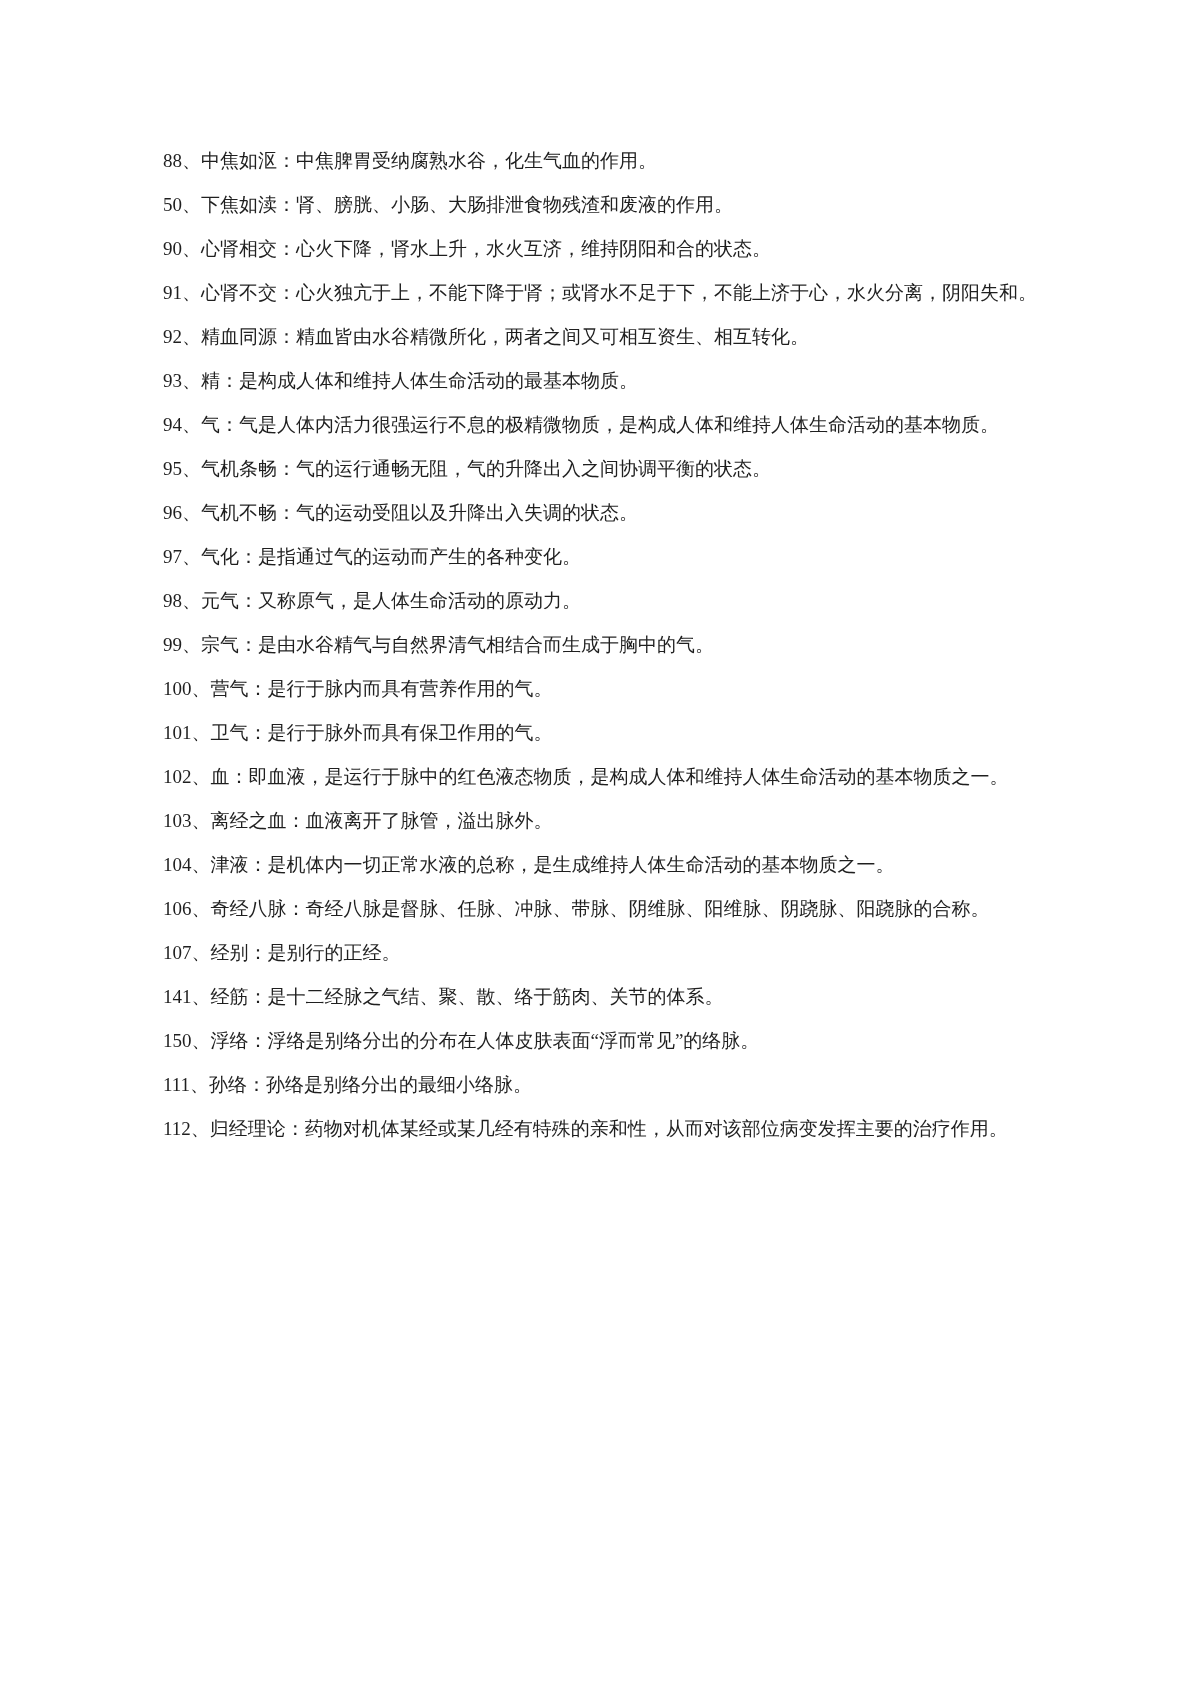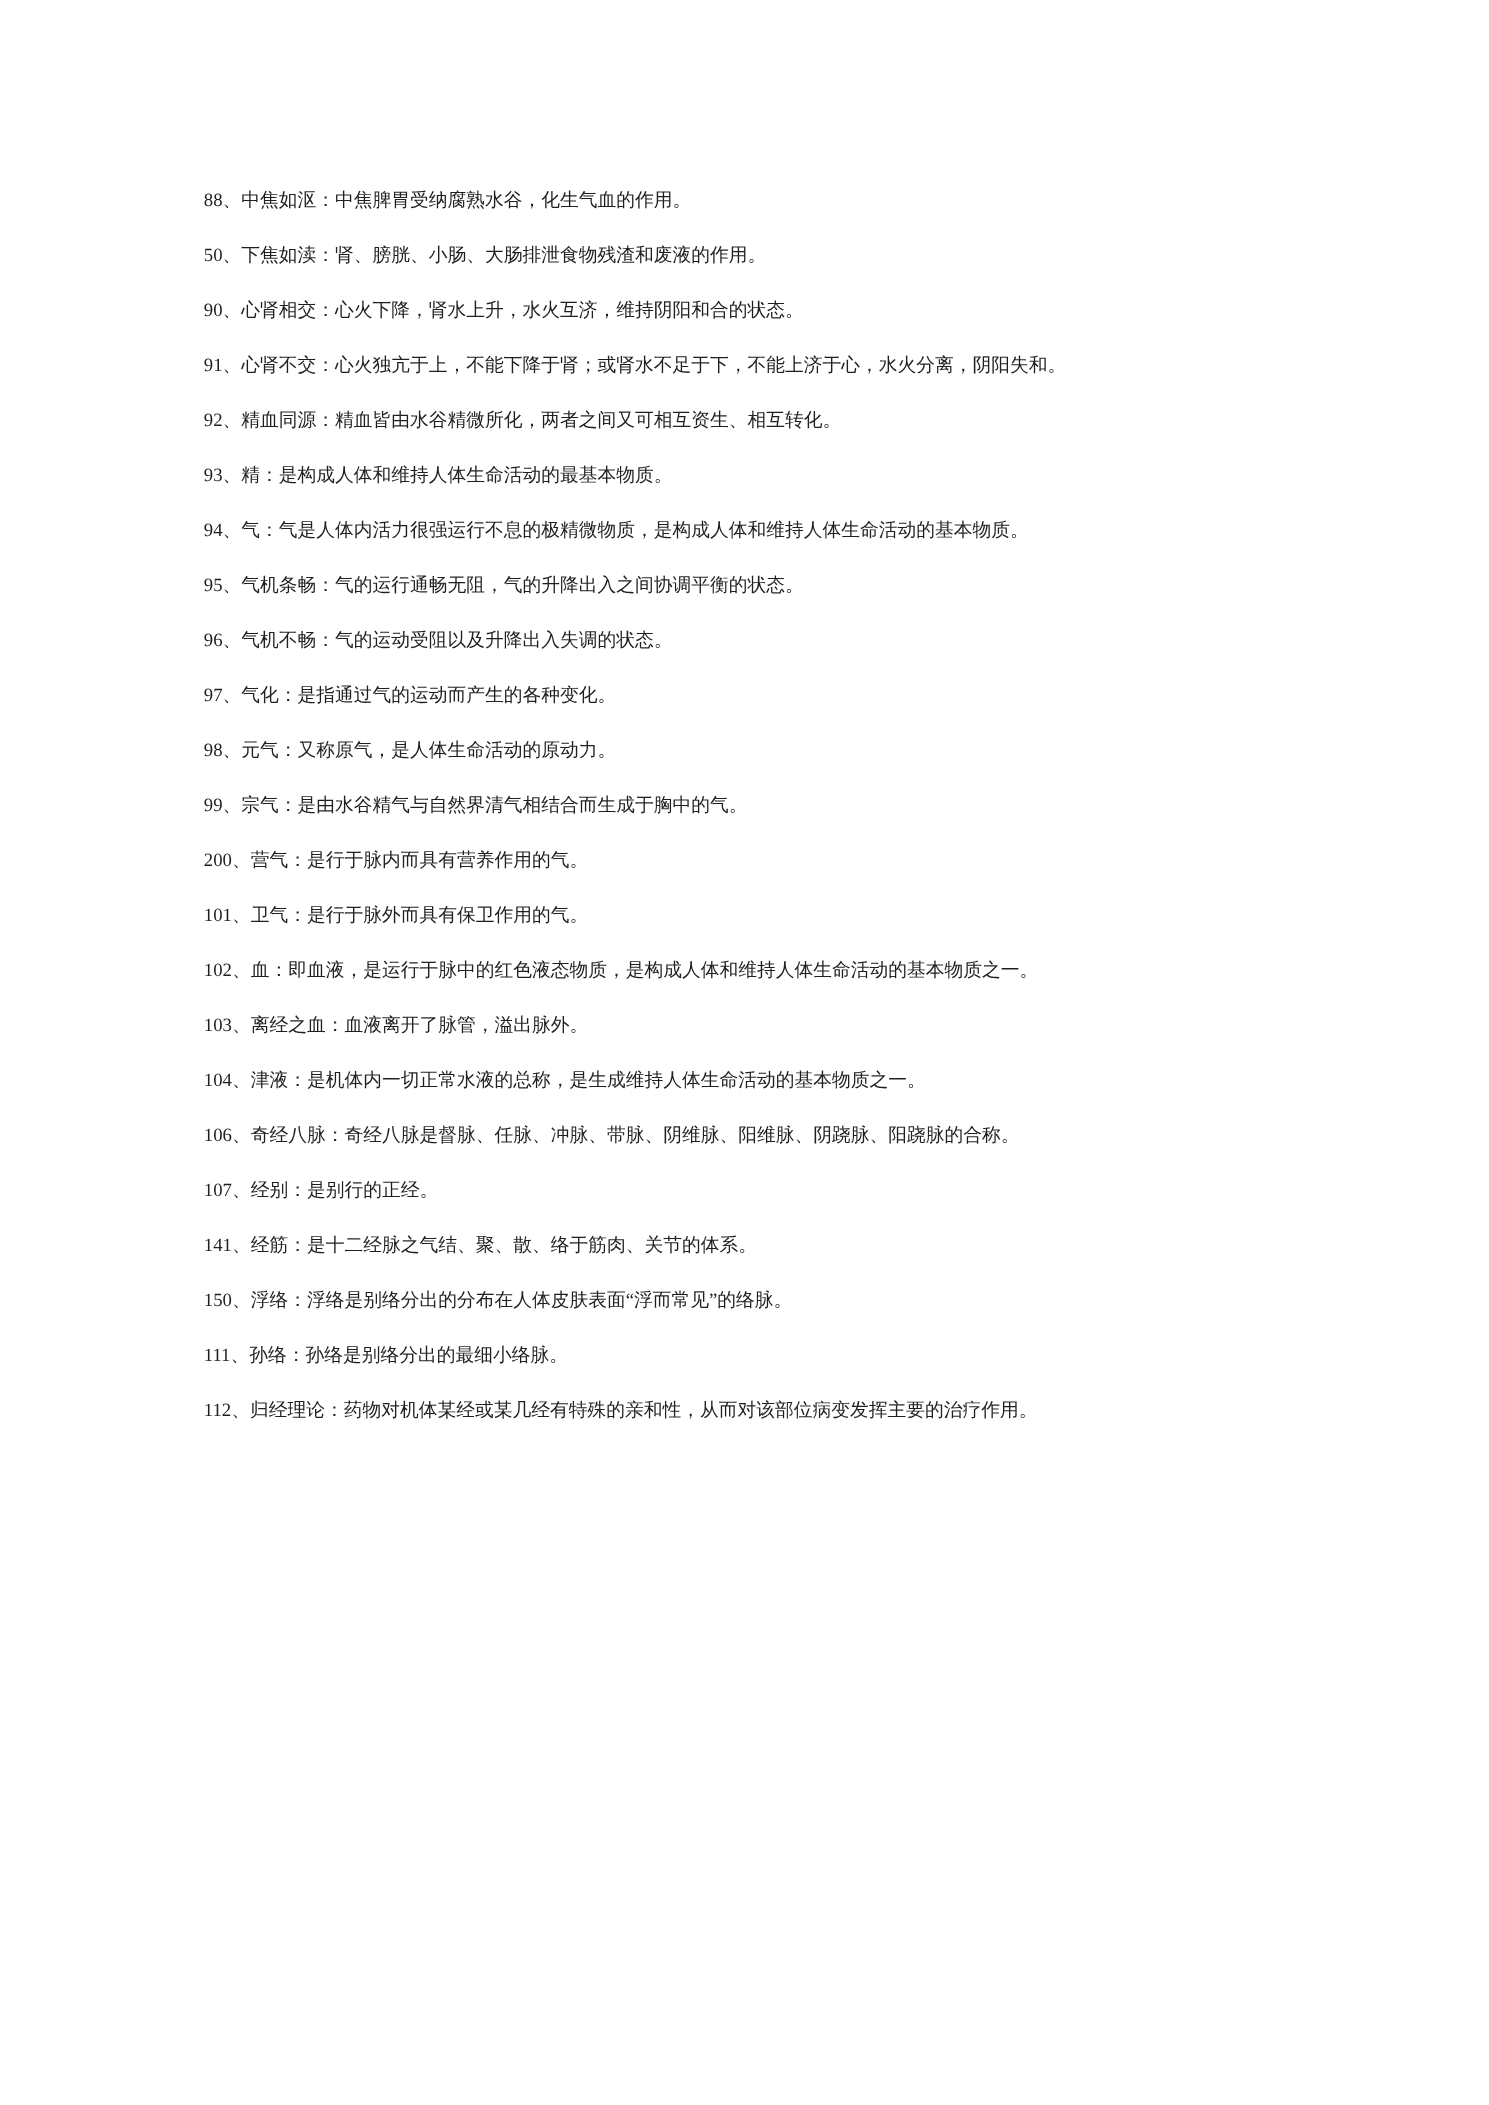--- a/index.html
+++ b/index.html
@@ -21,21 +21,21 @@
     height: 1684px;
     background: #ffffff;
     overflow: hidden;
   }
   .doc-body {
     position: absolute;
     left: 163px;
     top: 139px;
     width: 875px;
     color: #1f1f1f;
-    font-size: 15px;
+    font-size: 19px;
     line-height: 44px;
   }
   .doc-paragraph {
     margin: 0;
     padding: 0;
     text-align: justify;
     text-justify: inter-ideograph;
     word-break: break-all;
     white-space: normal;
   }
@@ -50,21 +50,21 @@
       <p class="doc-paragraph">90、心肾相交：心火下降，肾水上升，水火互济，维持阴阳和合的状态。</p>
       <p class="doc-paragraph">91、心肾不交：心火独亢于上，不能下降于肾；或肾水不足于下，不能上济于心，水火分离，阴阳失和。</p>
       <p class="doc-paragraph">92、精血同源：精血皆由水谷精微所化，两者之间又可相互资生、相互转化。</p>
       <p class="doc-paragraph">93、精：是构成人体和维持人体生命活动的最基本物质。</p>
       <p class="doc-paragraph">94、气：气是人体内活力很强运行不息的极精微物质，是构成人体和维持人体生命活动的基本物质。</p>
       <p class="doc-paragraph">95、气机条畅：气的运行通畅无阻，气的升降出入之间协调平衡的状态。</p>
       <p class="doc-paragraph">96、气机不畅：气的运动受阻以及升降出入失调的状态。</p>
       <p class="doc-paragraph">97、气化：是指通过气的运动而产生的各种变化。</p>
       <p class="doc-paragraph">98、元气：又称原气，是人体生命活动的原动力。</p>
       <p class="doc-paragraph">99、宗气：是由水谷精气与自然界清气相结合而生成于胸中的气。</p>
-      <p class="doc-paragraph">200、营气：是行于脉内而具有营养作用的气。</p>
+      <p class="doc-paragraph">100、营气：是行于脉内而具有营养作用的气。</p>
       <p class="doc-paragraph">101、卫气：是行于脉外而具有保卫作用的气。</p>
       <p class="doc-paragraph">102、血：即血液，是运行于脉中的红色液态物质，是构成人体和维持人体生命活动的基本物质之一。</p>
       <p class="doc-paragraph">103、离经之血：血液离开了脉管，溢出脉外。</p>
       <p class="doc-paragraph">104、津液：是机体内一切正常水液的总称，是生成维持人体生命活动的基本物质之一。</p>
       <p class="doc-paragraph">106、奇经八脉：奇经八脉是督脉、任脉、冲脉、带脉、阴维脉、阳维脉、阴跷脉、阳跷脉的合称。</p>
       <p class="doc-paragraph">107、经别：是别行的正经。</p>
       <p class="doc-paragraph">141、经筋：是十二经脉之气结、聚、散、络于筋肉、关节的体系。</p>
       <p class="doc-paragraph">150、浮络：浮络是别络分出的分布在人体皮肤表面“浮而常见”的络脉。</p>
       <p class="doc-paragraph">111、孙络：孙络是别络分出的最细小络脉。</p>
       <p class="doc-paragraph">112、归经理论：药物对机体某经或某几经有特殊的亲和性，从而对该部位病变发挥主要的治疗作用。</p>

